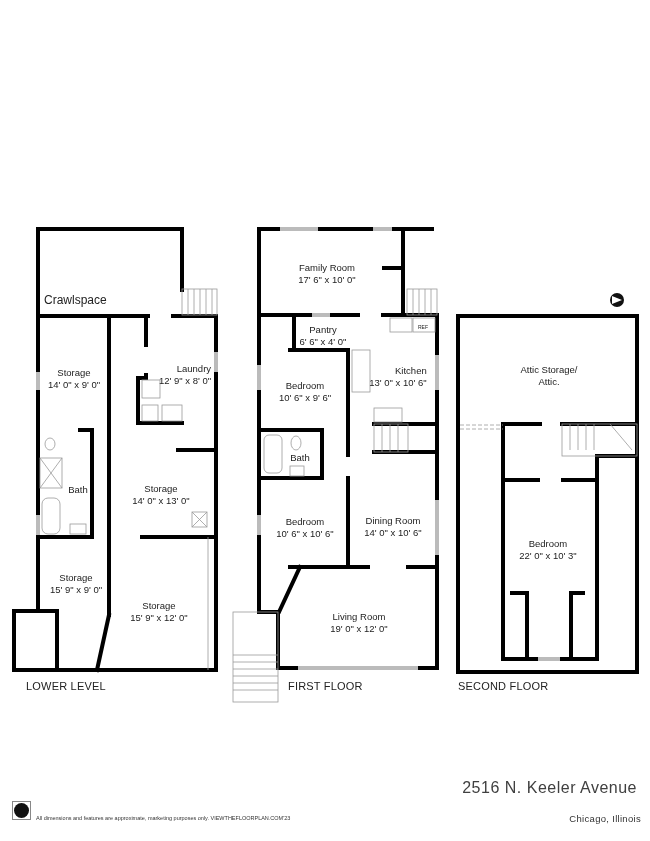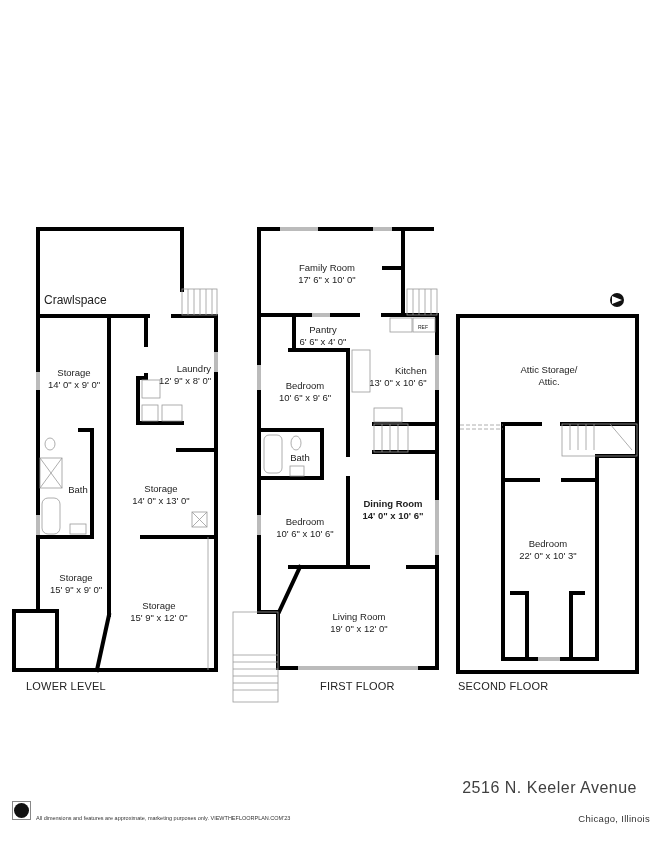--- a/index.html
+++ b/index.html
@@ -1,21 +1,21 @@
 <!DOCTYPE html>
 <html><head>
 <meta charset="utf-8">
 <style>
   html,body{margin:0;padding:0;background:#fff;}
   body{width:650px;height:841px;position:relative;overflow:hidden;font-family:"Liberation Sans",sans-serif;color:#222;}
   svg{position:absolute;left:0;top:0;}
   .lbl{position:absolute;text-align:center;font-size:9.5px;line-height:12px;color:#222;white-space:nowrap;transform:translateX(-50%);}
   .floorlbl{position:absolute;font-size:11px;color:#222;letter-spacing:0.2px;}
   .addr{position:absolute;right:13px;top:779px;font-size:16px;color:#404040;letter-spacing:0.5px;}
-  .city{position:absolute;right:0;top:813px;font-size:9.5px;color:#333;letter-spacing:0.3px;}
+  .city{position:absolute;right:9px;top:813px;font-size:9.5px;color:#333;letter-spacing:0.3px;}
   .disc{position:absolute;left:36px;top:815px;font-size:5.5px;color:#333;}
   .logo{position:absolute;left:12px;top:801px;width:17px;height:17px;border:1px solid #888;background:#fff;}
   .logo div{width:15px;height:15px;border-radius:50%;background:#111;margin:1px;}
   .crawl{position:absolute;left:44px;top:293px;font-size:12px;}
 </style>
 </head>
 <body>
 
 <svg width="650" height="841">
   <g fill="none" stroke="#000" stroke-width="4" stroke-linecap="square">
@@ -187,21 +187,21 @@
     <div>Kitchen</div>
     <div>13' 0" x 10' 6"</div>
   </div>
 <div class="lbl" style="left:305px;top:380px;">
     <div>Bedroom</div>
     <div>10' 6" x 9' 6"</div>
   </div>
 <div class="lbl" style="left:300px;top:452px;">
     <div>Bath</div>
   </div>
-<div class="lbl" style="left:393px;top:498px;font-weight:bold;">
+<div class="lbl" style="left:393px;top:515px;">
     <div>Dining Room</div>
     <div>14' 0" x 10' 6"</div>
   </div>
 <div class="lbl" style="left:305px;top:516px;">
     <div>Bedroom</div>
     <div>10' 6" x 10' 6"</div>
   </div>
 <div class="lbl" style="left:359px;top:611px;">
     <div>Living Room</div>
     <div>19' 0" x 12' 0"</div>
@@ -211,21 +211,21 @@
 <div class="lbl" style="left:549px;top:364px;">
     <div>Attic Storage/</div>
     <div>Attic.</div>
   </div>
 <div class="lbl" style="left:548px;top:538px;">
     <div>Bedroom</div>
     <div>22' 0" x 10' 3"</div>
   </div>
 
 <div class="floorlbl" style="left:26px;top:680px;">LOWER LEVEL</div>
-<div class="floorlbl" style="left:288px;top:680px;margin-left:32px;">FIRST FLOOR</div>
+<div class="floorlbl" style="left:288px;top:680px;">FIRST FLOOR</div>
 <div class="floorlbl" style="left:458px;top:680px;">SECOND FLOOR</div>
 
 <div class="logo">
     <div></div>
   </div>
 <div class="disc">All dimensions and features are approximate, marketing purposes only. VIEWTHEFLOORPLAN.COM'23</div>
 <div class="addr">2516 N. Keeler Avenue</div>
 <div class="city">Chicago, Illinois</div>
 
 </body></html>

